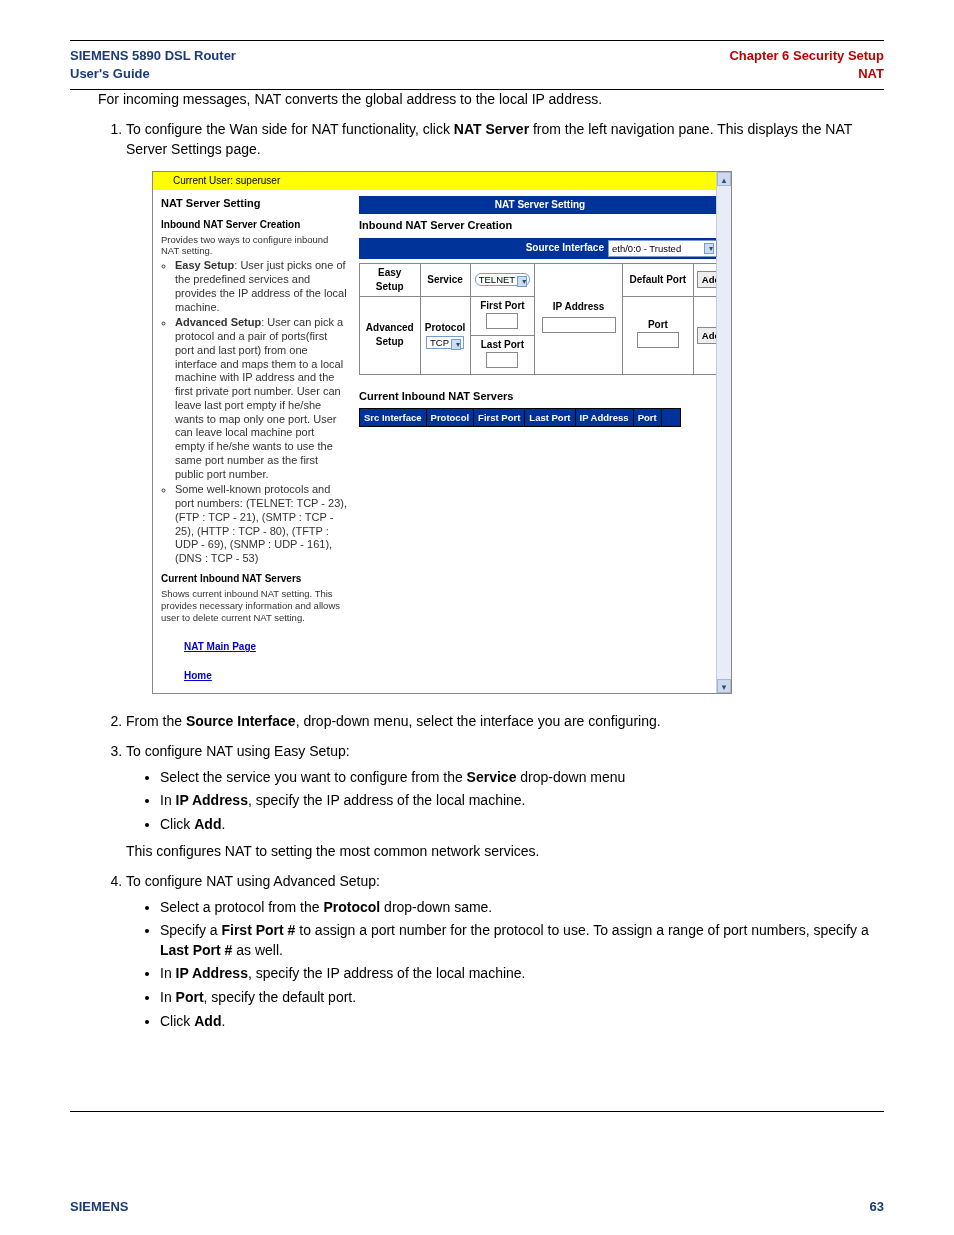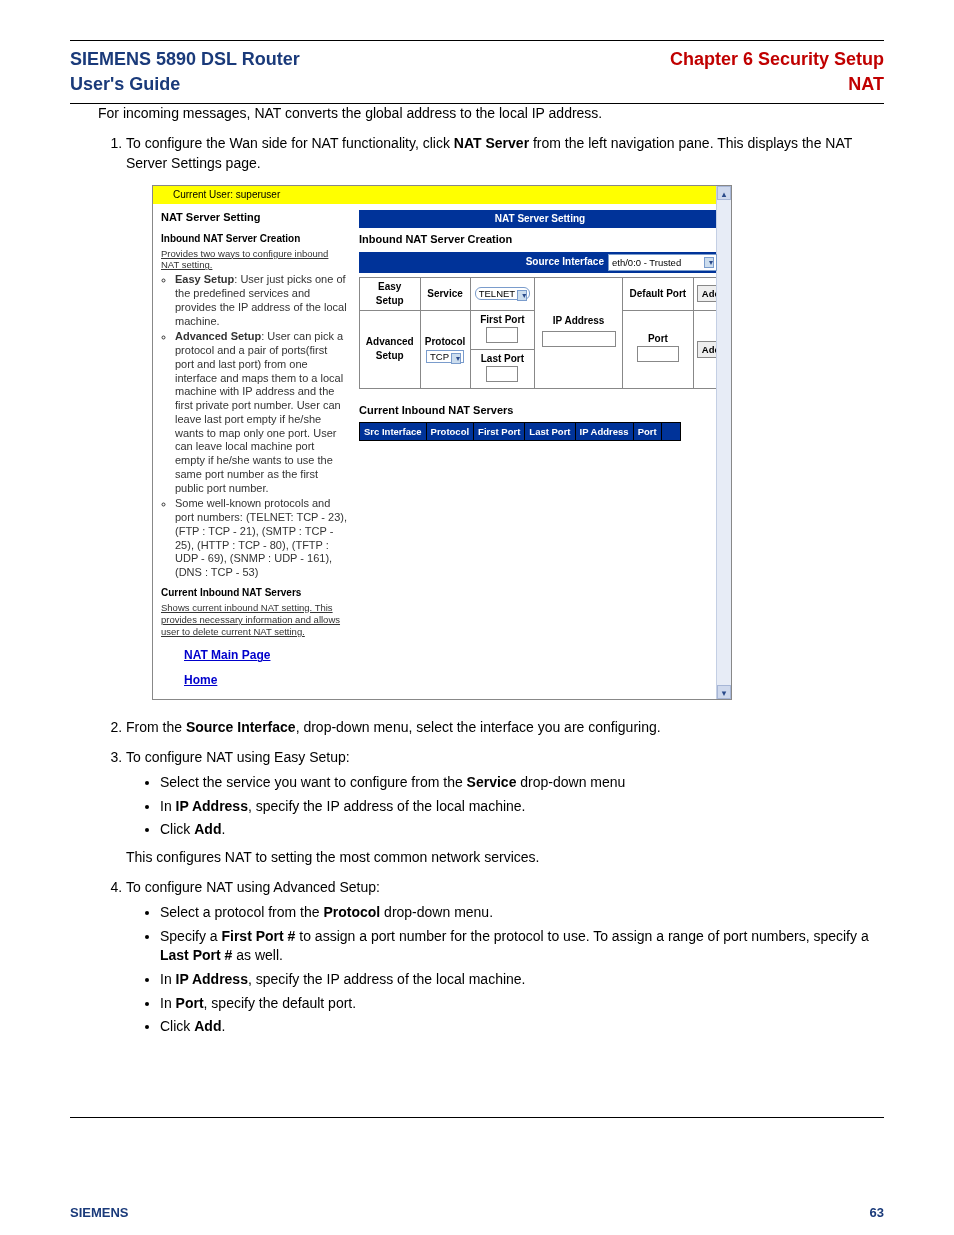--- a/index.html
+++ b/index.html
@@ -18,21 +18,21 @@
   .hr {
     border: none;
     border-top: 1px solid #000;
     margin: 0;
   }
   .head {
     display: flex;
     justify-content: space-between;
     align-items: flex-end;
     padding: 6px 0 6px 0;
-    font-size: 18px;
+    font-size: 13px;
   }
   .head-left { color: #1a3a7a; font-weight: bold; }
   .head-right { color: #c00000; font-weight: bold; text-align: right; }
   .section-title {
     color: #c00000;
     font-weight: bold;
     font-size: 18px;
     margin: 36px 0 12px 0;
   }
   .body-text { margin-left: 28px; margin-bottom: 10px; }
@@ -79,22 +79,22 @@
     font-weight: bold;
   }
   .shot-left .subhead {
     font-weight: bold;
     font-size: 10px;
     margin: 6px 0 2px 0;
     color: #000;
   }
   .shot-left ul { margin: 2px 0 6px 14px; padding: 0; }
   .shot-left ul li { margin: 2px 0; font-size: 11px; color: #333; line-height: 1.25; }
-  .shot-left p { margin: 2px 0; font-size: 9.5px; color: #333; line-height: 1.25; text-decoration: underline; }
-  .shot-link { color: #0000cc; text-decoration: underline; font-weight: bold; cursor: pointer; display: inline-block; margin-top: 8px; font-size: 12px; padding-left: 23px; }
+  .shot-left p { margin: 2px 0; font-size: 9.5px; color: #333; line-height: 1.25; }
+  .shot-link { color: #0000cc; text-decoration: underline; font-weight: bold; cursor: pointer; display: inline-block; margin-top: 15px; font-size: 10px; padding-left: 23px; }
 
   .bar {
     background: #003399;
     color: #fff;
     text-align: center;
     font-weight: bold;
     font-size: 10px;
     padding: 2px 0;
     margin-bottom: 4px;
   }
@@ -341,21 +341,21 @@
         <li><span>Select the service you want to configure from the </span><span class="bold">Service</span><span> drop-down menu</span></li>
         <li><span>In </span><span class="bold">IP Address</span><span>, specify the IP address of the local machine.</span></li>
         <li><span>Click </span><span class="bold">Add</span><span>.</span></li>
       </ul>
       <div class="sub-note">This configures NAT to setting the most common network services.</div>
     </li>
 
     <li>
       <span>To configure NAT using Advanced Setup:</span>
       <ul class="sub">
-        <li><span>Select a protocol from the </span><span class="bold">Protocol</span><span> drop-down menu.</span></li>
+        <li><span>Select a protocol from the </span><span class="bold">Protocol</span><span> drop-down same.</span></li>
         <li><span>Specify a </span><span class="bold">First Port #</span><span> to assign a port number for the protocol to use. To assign a range of port numbers, specify a </span><span class="bold">Last Port #</span><span> as well.</span></li>
         <li><span>In </span><span class="bold">IP Address</span><span>, specify the IP address of the local machine.</span></li>
         <li><span>In </span><span class="bold">Port</span><span>, specify the default port.</span></li>
         <li><span>Click </span><span class="bold">Add</span><span>.</span></li>
       </ul>
     </li>
   </ol>
 
   <hr class="hr" style="margin-top:80px;">
   <div class="footer">

